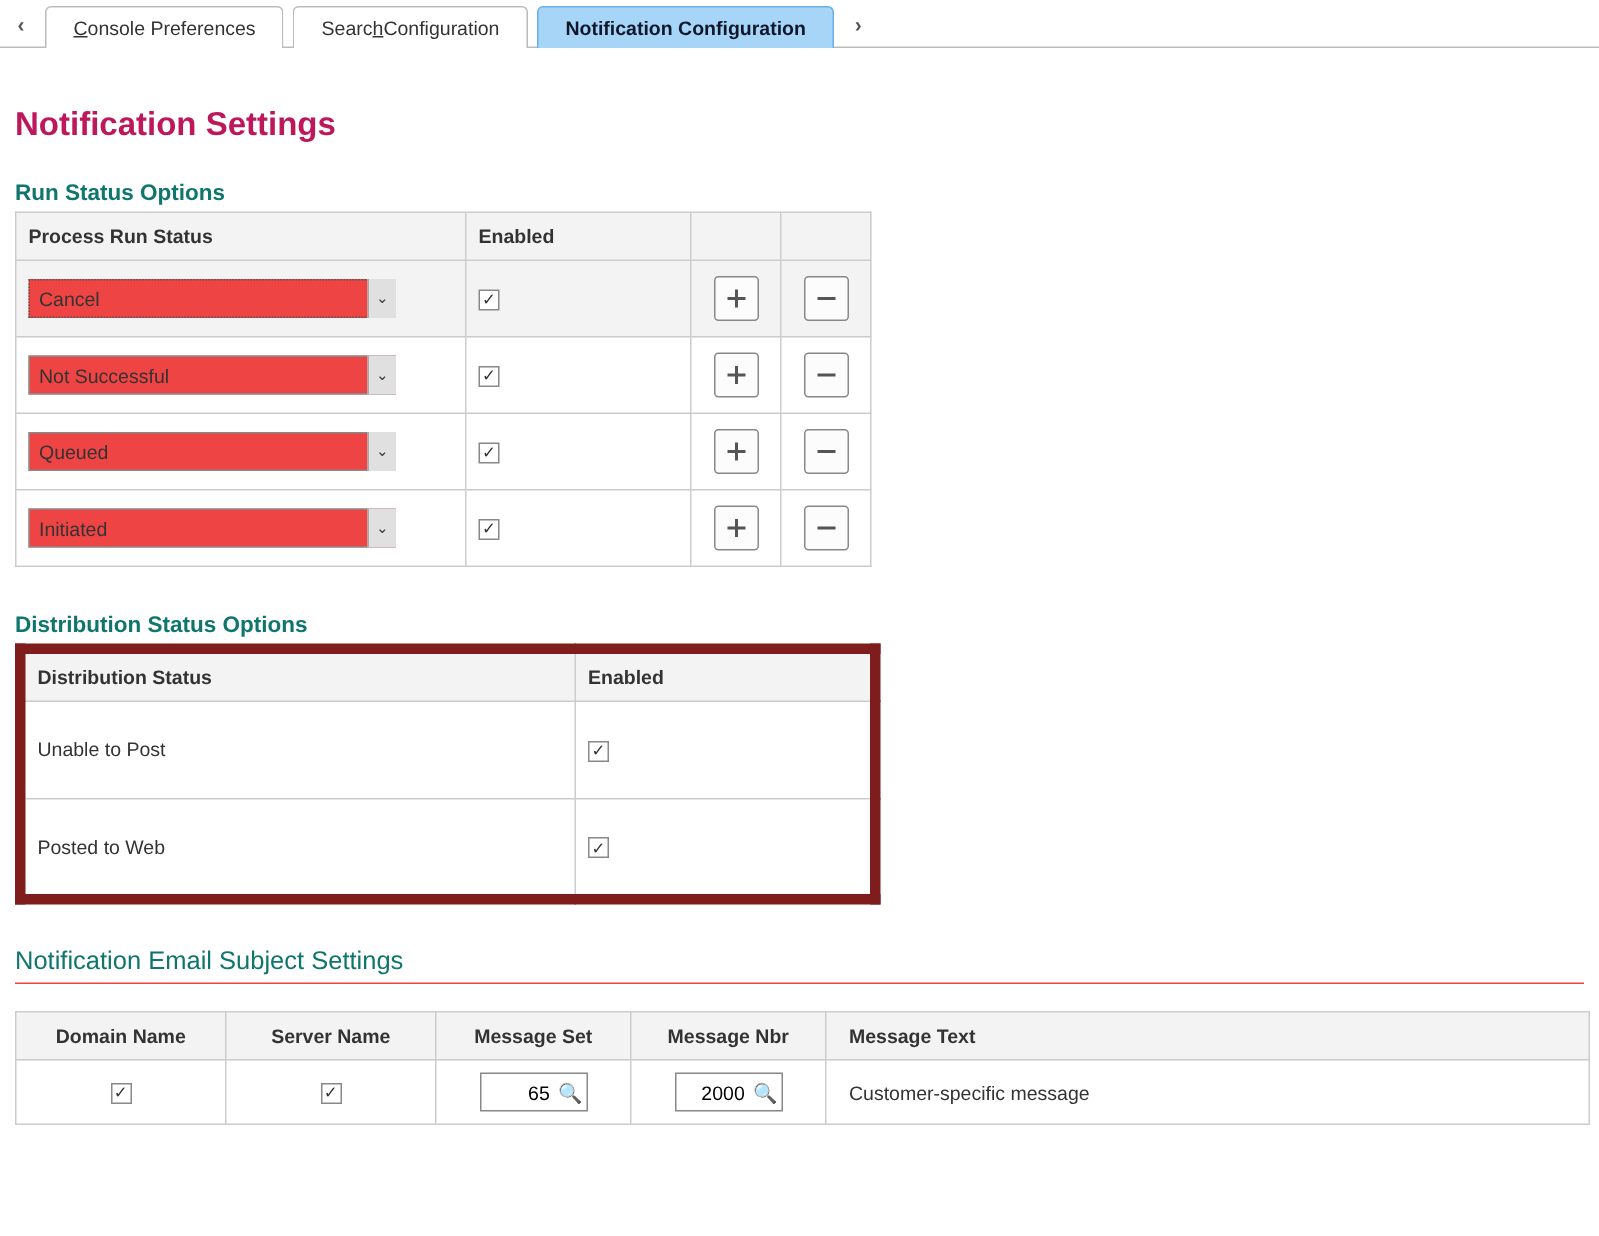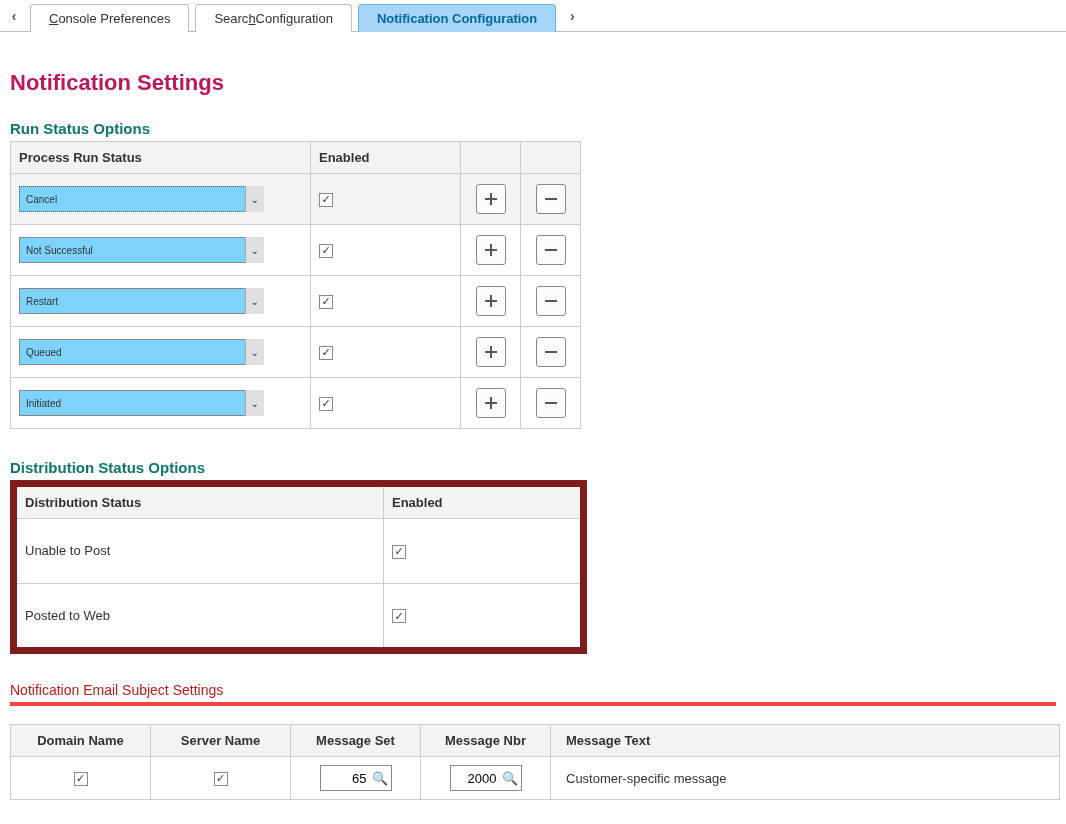--- a/index.html
+++ b/index.html
@@ -44,42 +44,42 @@
     justify-content: center;
     font-size: 13px;
     color: #333;
     cursor: pointer;
     margin-top: 4px;
   }
   .tab.active {
     background: #a6d5f7;
     border-color: #6ab0e8;
     font-weight: bold;
-    color: #0369a1;
+    color: #0f172a;
   }
   .tab .u { text-decoration: underline; }
   .content { padding: 8px 10px 40px 10px; }
   h1.page-title {
     font-size: 22px;
     font-weight: bold;
     color: #be185d;
     margin: 30px 0 24px 0;
   }
   h2.section-brown {
     font-size: 15px;
     font-weight: bold;
     color: #0f766e;
     margin: 10px 0 4px 0;
   }
   h2.section-blue {
-    font-size: 14px;
+    font-size: 17px;
     font-weight: normal;
-    color: #b91c1c;
+    color: #0f766e;
     margin: 28px 0 6px 0;
-    border-bottom: 4px solid #ef4444;
+    border-bottom: 1px solid #ef4444;
     padding-bottom: 4px;
   }
 
   
   .rs-table {
     border: 1px solid #ccc;
     border-collapse: collapse;
   }
   .rs-table th, .rs-table td {
     border: 1px solid #ccc;
@@ -115,22 +115,22 @@
     pointer-events: none;
     z-index: 2;
   }
   .sel-value {
     position: relative;
     width: 100%;
     height: 26px;
     line-height: 22px;
     padding: 2px 22px 2px 6px;
     border: 1px solid #888;
-    background: #7dd3fc;
-    font-size: 10px;
+    background: #ef4444;
+    font-size: 13px;
     cursor: pointer;
   }
   .sel-value.dotted { border: 1px dotted #555; }
 
   .chk {
     width: 14px; height: 14px;
     border: 1px solid #888;
     display: inline-flex;
     align-items: center;
     justify-content: center;
@@ -285,39 +285,20 @@
             </span></td>
           <td class="rs-col-btn" style="text-align: center;"><span class="icon-btn">
               <span>
                 <svg width="14" height="14" viewBox="0 0 14 14">
                   <rect x="1" y="6" width="12" height="2" fill="#555"></rect>
                 </svg>
               </span>
             </span></td>
         </tr>
         <tr>
-          <td class="rs-col-status"><div class="sel-wrap"><div class="sel-value">Restart</div><span class="arrow">⌄</span></div></td>
-          <td class="rs-col-enabled"><span class="chk checked"></span></td>
-          <td class="rs-col-btn" style="text-align: center;"><span class="icon-btn">
-              <span>
-                <svg width="14" height="14" viewBox="0 0 14 14">
-                  <rect x="6" y="1" width="2" height="12" fill="#555"></rect>
-                  <rect x="1" y="6" width="12" height="2" fill="#555"></rect>
-                </svg>
-              </span>
-            </span></td>
-          <td class="rs-col-btn" style="text-align: center;"><span class="icon-btn">
-              <span>
-                <svg width="14" height="14" viewBox="0 0 14 14">
-                  <rect x="1" y="6" width="12" height="2" fill="#555"></rect>
-                </svg>
-              </span>
-            </span></td>
-        </tr>
-        <tr>
           <td class="rs-col-status"><div class="sel-wrap"><div class="sel-value">Queued</div><span class="arrow">⌄</span></div></td>
           <td class="rs-col-enabled"><span class="chk checked"></span></td>
           <td class="rs-col-btn" style="text-align: center;"><span class="icon-btn">
               <span>
                 <svg width="14" height="14" viewBox="0 0 14 14">
                   <rect x="6" y="1" width="2" height="12" fill="#555"></rect>
                   <rect x="1" y="6" width="12" height="2" fill="#555"></rect>
                 </svg>
               </span>
             </span></td>

